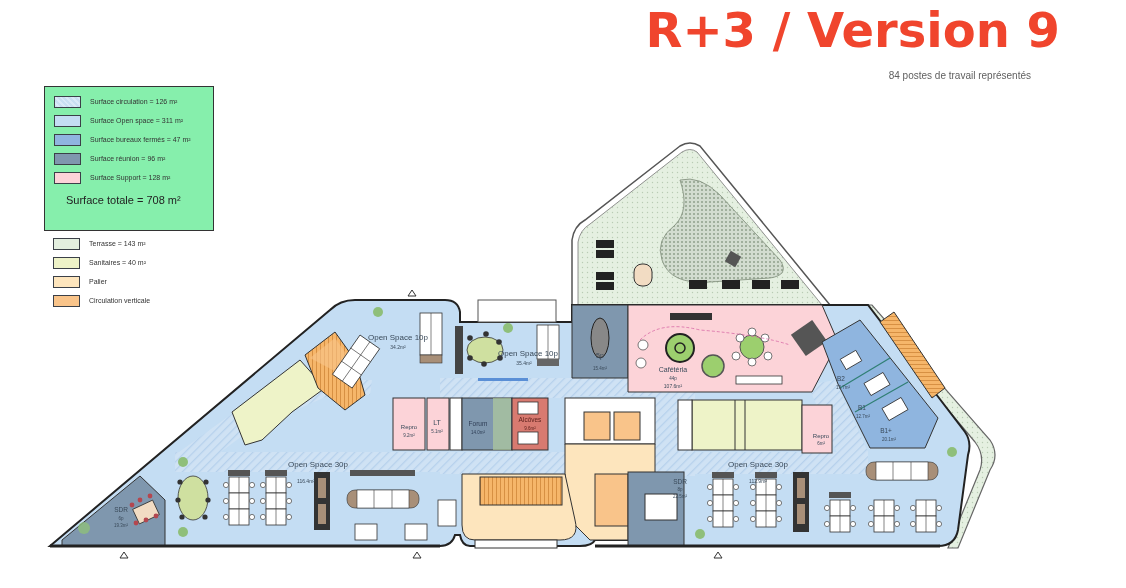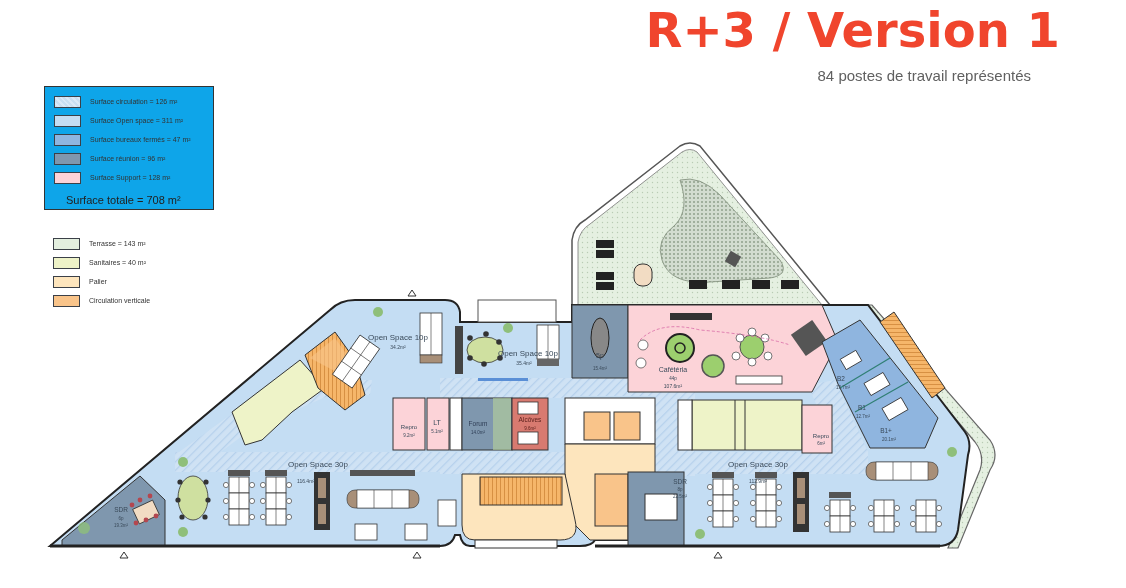--- a/index.html
+++ b/index.html
@@ -1,32 +1,32 @@
 <!DOCTYPE html>
 <html><head>
 <meta charset="utf-8">
 <style>
   html, body { margin:0; padding:0; background:#ffffff; }
   body { width:1126px; height:588px; position:relative; overflow:hidden; font-family:"Liberation Sans", "DejaVu Sans", sans-serif; }
   .title { position:absolute; right:66px; top:2px; font-family:"DejaVu Sans", sans-serif; font-weight:bold; font-size:48px; color:#f0452d; letter-spacing:0px; white-space:nowrap; }
-  .subtitle { position:absolute; right:95px; top:68px; text-align:right; font-size:15px; line-height:16px; color:#606060; white-space:nowrap; }
-  .legend-box { position:absolute; left:44px; top:86px; width:170px; height:124px; border:1px solid #333; background:#0ea5e9; box-sizing:border-box; }
+  .subtitle { position:absolute; right:95px; top:68px; text-align:right; font-size:10px; line-height:16px; color:#606060; white-space:nowrap; }
+  .legend-box { position:absolute; left:44px; top:86px; width:170px; height:145px; border:1px solid #333; background:#86efac; box-sizing:border-box; }
   .legend-item { position:absolute; left:9px; height:13px; display:flex; align-items:center; }
   .swatch { width:27px; height:12px; border:1.5px solid #3b4048; box-sizing:border-box; margin-right:9px; }
   .legend-label { font-size:7px; color:#333; white-space:nowrap; }
   .legend-total { position:absolute; left:21px; top:107px; font-size:11px; color:#222; white-space:nowrap; }
   .legend2 { position:absolute; left:53px; top:237px; }
   .legend2 .legend-item { left:0; }
   svg.plan { position:absolute; left:0; top:0; }
   .lbl { font-family:"Liberation Sans", sans-serif; fill:#3a4a5a; }
 </style>
 </head>
 <body>
 
-<div class="title">R+3 / Version 1</div>
+<div class="title">R+3 / Version 9</div>
 <div class="subtitle">
   <div>84 postes de travail représentés</div>
 </div>
 
 <div class="legend-box">
   <div class="legend-item" style="top:8px">
     <div class="swatch" style="background:repeating-linear-gradient(45deg,#c9dff2 0 2px,#dbe9f7 2px 4px);"></div>
     <span class="legend-label">Surface circulation = 126 m²</span>
   </div>
   <div class="legend-item" style="top:27px">

